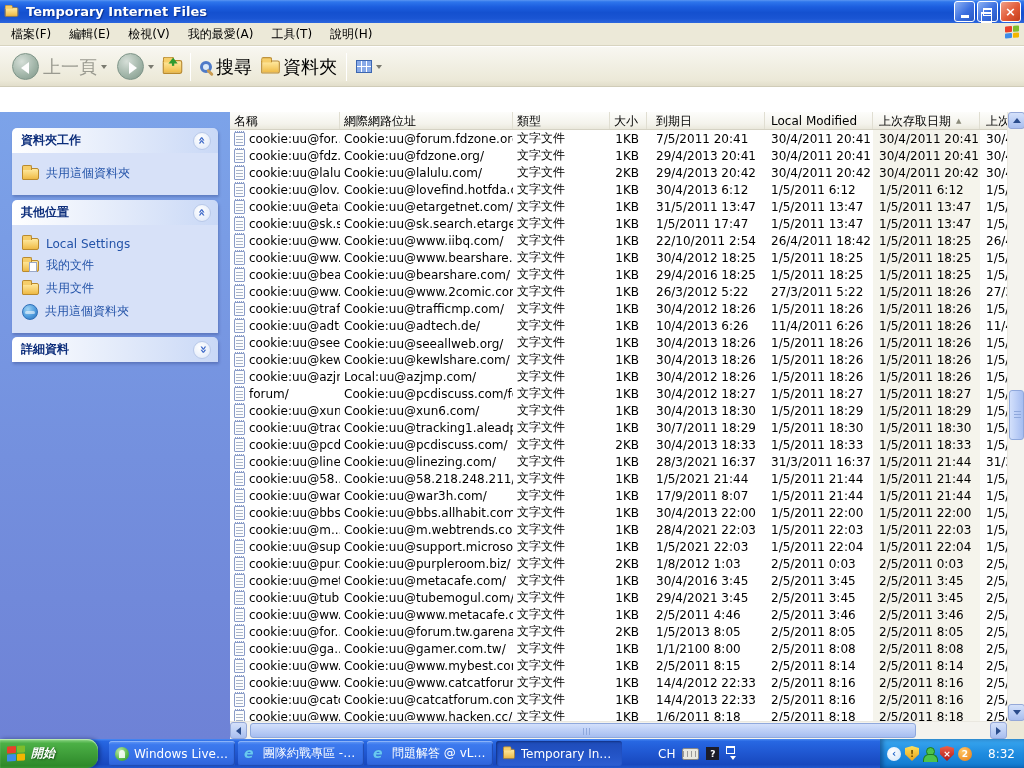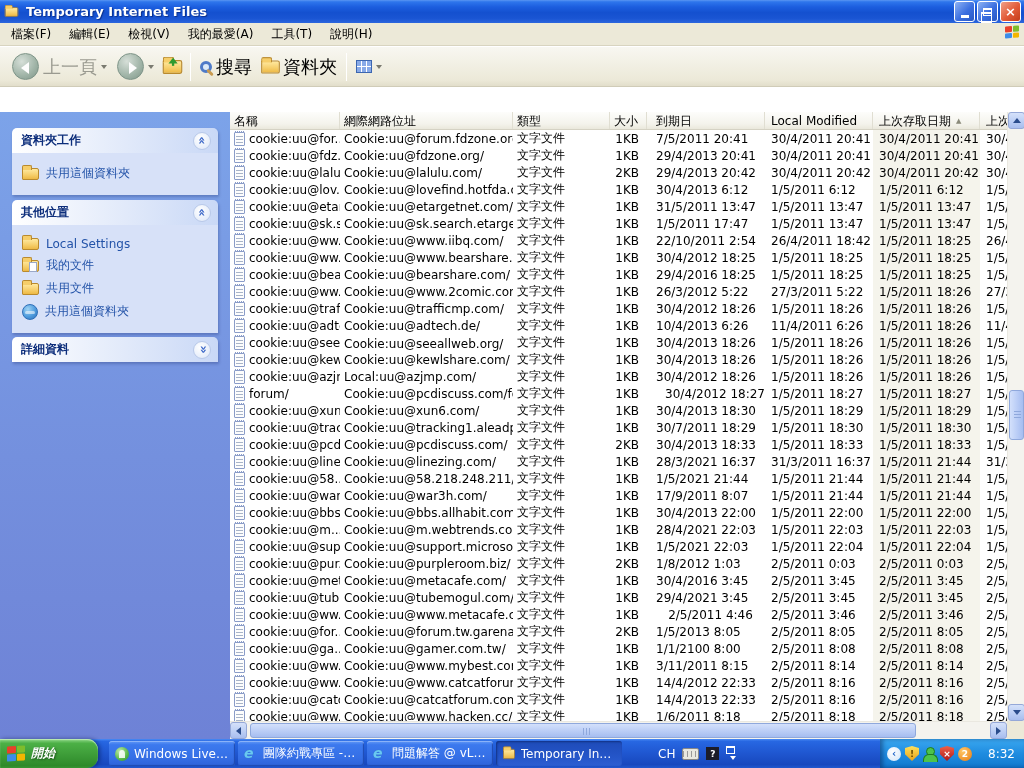--- a/index.html
+++ b/index.html
@@ -779,21 +779,21 @@
           </div>
           <div class="cell c1" style="width: 173px;">
             <span>Cookie:uu@pcdiscuss.com/forum/</span>
           </div>
           <div class="cell c2" style="width: 97px;">
             <span>文字文件</span>
           </div>
           <div class="cell c3" style="width: 37px;">
             <span>1KB</span>
           </div>
-          <div class="cell c4" style="width: 118px; justify-content: flex-end;">
+          <div class="cell c4" style="width: 118px;">
             <span>30/4/2012 18:27</span>
           </div>
           <div class="cell c5" style="width: 108px;">
             <span>1/5/2011 18:27</span>
           </div>
           <div class="cell c6 sorted" style="width: 107px;">
             <span>1/5/2011 18:27</span>
           </div>
           <div class="cell c7" style="width: 28px;">
             <span>1/5/</span>
@@ -1130,21 +1130,21 @@
           </div>
           <div class="cell c1" style="width: 173px;">
             <span>Cookie:uu@www.metacafe.com/</span>
           </div>
           <div class="cell c2" style="width: 97px;">
             <span>文字文件</span>
           </div>
           <div class="cell c3" style="width: 37px;">
             <span>1KB</span>
           </div>
-          <div class="cell c4" style="width: 118px; justify-content: center;">
+          <div class="cell c4" style="width: 118px;">
             <span>2/5/2011 4:46</span>
           </div>
           <div class="cell c5" style="width: 108px;">
             <span>2/5/2011 3:46</span>
           </div>
           <div class="cell c6 sorted" style="width: 107px;">
             <span>2/5/2011 3:46</span>
           </div>
           <div class="cell c7" style="width: 28px;">
             <span>2/5/</span>
@@ -1212,21 +1212,21 @@
           <div class="cell c1" style="width: 173px;">
             <span>Cookie:uu@www.mybest.com.hk/</span>
           </div>
           <div class="cell c2" style="width: 97px;">
             <span>文字文件</span>
           </div>
           <div class="cell c3" style="width: 37px;">
             <span>1KB</span>
           </div>
           <div class="cell c4" style="width: 118px;">
-            <span>3/11/2011 8:15</span>
+            <span>2/5/2011 8:15</span>
           </div>
           <div class="cell c5" style="width: 108px;">
             <span>2/5/2011 8:14</span>
           </div>
           <div class="cell c6 sorted" style="width: 107px;">
             <span>2/5/2011 8:14</span>
           </div>
           <div class="cell c7" style="width: 28px;">
             <span>2/5/</span>
           </div>

